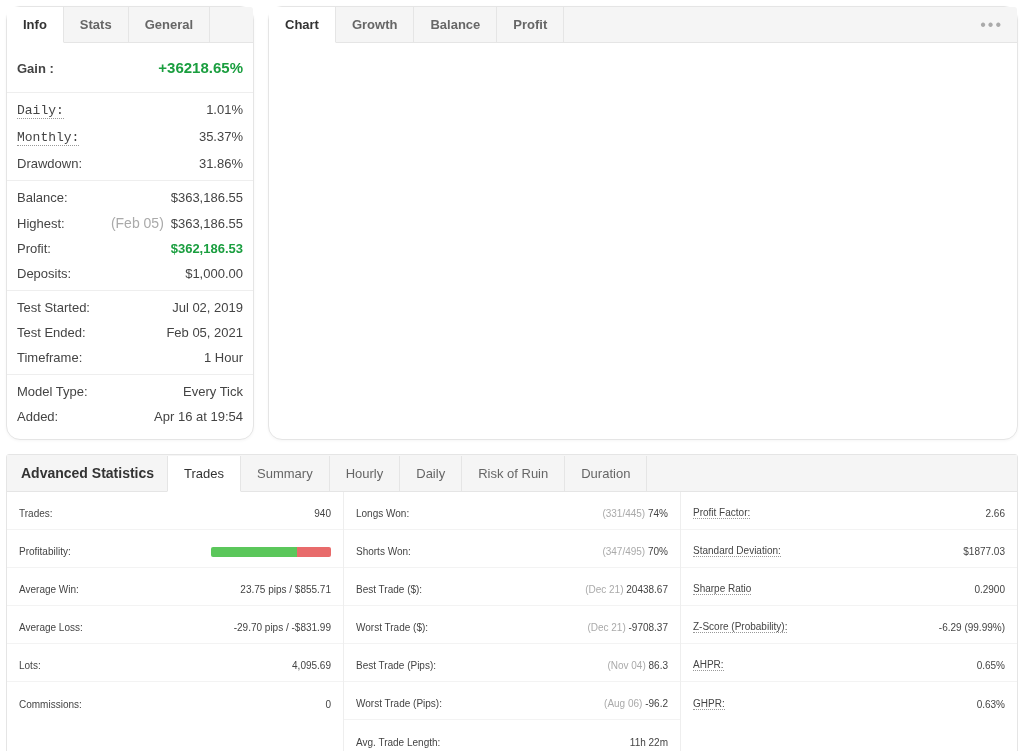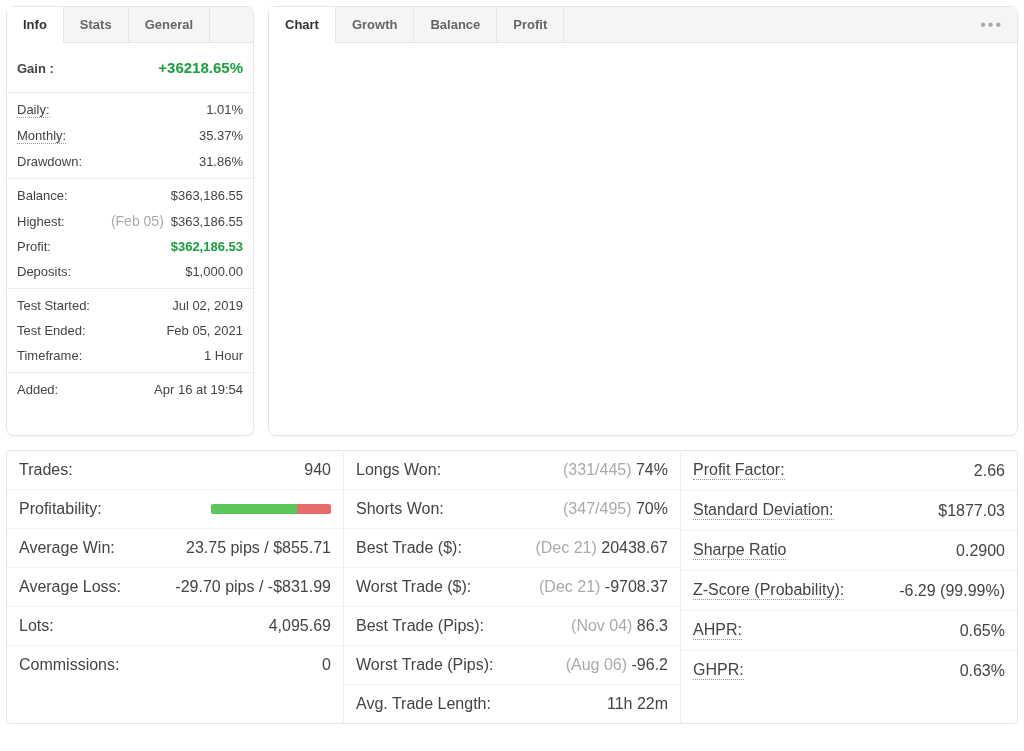--- a/index.html
+++ b/index.html
@@ -10,21 +10,21 @@
     background: #fff;
     padding: 6px;
   }
   .layout {
     display: flex;
     gap: 14px;
   }
   .panel {
     background: #fff;
     border: 1px solid #e5e5e5;
-    border-radius: 8px;
+    border-radius: 14px;
     box-shadow: 0 1px 3px rgba(0,0,0,0.04);
   }
   .left-panel { width: 248px; }
   .right-panel { flex: 1; min-height: 430px; }
   .tabs {
     display: flex;
     background: #f5f5f5;
     border-bottom: 1px solid #e5e5e5;
     border-radius: 3px 3px 0 0;
     align-items: center;
@@ -54,21 +54,21 @@
   .info-body { padding: 4px 10px 10px 10px; }
   .row {
     display: flex;
     justify-content: space-between;
     align-items: baseline;
     padding: 5px 0;
     font-size: 13px;
     gap: 28px;
   }
   .row .label { color: #444; }
-  .row .label.dotted { border-bottom: 1px dotted #999; }
+  .row .label.dotted { border-bottom: 1px dotted #999; font-family: Liberation Mono, monospace; }
   .row .val { color: #444; text-align: right; }
   .val.green { color: #1a9e3f; font-weight: 600; }
   .gain-row { padding-top: 12px; padding-bottom: 12px; }
   .gain-row .label { font-weight: 700; }
   .gain-row .val { font-size: 15px; }
   .divider {
     border-top: 1px solid #eee;
     margin: 4px -10px;
   }
   .sub-date { color: #aaa; font-size: 14px; margin-right: 3px; }
@@ -109,24 +109,24 @@
     display: flex;
   }
   .col3 {
     flex: 1;
     border-right: 1px solid #eee;
   }
   .col3:last-child { border-right: none; }
   .srow {
     display: flex;
     justify-content: space-between;
-    align-items: center;
+    align-items: flex-end;
     padding: 10px 12px;
     border-bottom: 1px solid #f3f3f3;
-    font-size: 16px;
+    font-size: 10px;
     min-height: 38px;
   }
   .srow:last-child { border-bottom: none; }
   .srow .label { color: #444; }
   .srow .label.dotted { border-bottom: 1px dotted #999; }
   .srow .val { color: #444; text-align: right; }
   .muted { color: #aaa; }
   .bar {
     display: flex;
     width: 120px;
@@ -198,40 +198,53 @@
             <span class="val">Feb 05, 2021</span>
           </div>
           <div class="row">
             <span class="label">Timeframe:</span>
             <span class="val">1 Hour</span>
           </div>
         </div>
       <div class="divider"></div>
       <div id="rows4">
           <div class="row">
+            <span class="label">Model Type:</span>
+            <span class="val">Every Tick</span>
+          </div>
+          <div class="row">
             <span class="label">Added:</span>
             <span class="val">Apr 16 at 19:54</span>
           </div>
         </div>
     </div>
   </div>
 
   <div class="panel right-panel">
     <div class="tabs">
       <div class="tab active">Chart</div>
       <div class="tab">Growth</div>
       <div class="tab">Balance</div>
       <div class="tab">Profit</div>
       <div class="tab-more">•••</div>
     </div>
     <div style="height:380px;"></div>
   </div>
 </div>
 
 <div class="adv-panel">
+  <div class="adv-header">
+    <div class="adv-title">Advanced Statistics</div>
+    <div class="adv-tab active">Trades</div>
+    <div class="adv-tab">Summary</div>
+    <div class="adv-tab">Hourly</div>
+    <div class="adv-tab">Daily</div>
+    <div class="adv-tab">Risk of Ruin</div>
+    <div class="adv-tab">Duration</div>
+  </div>
   <div class="adv-body">
     <div class="col3" id="col1">
         <div class="srow">
           <span class="label">Trades:</span>
           <span class="val">940</span>
         </div>
         <div class="srow">
           <span class="label">Profitability:</span>
           <div class="bar">
             <div class="g" style="width: 72%;"></div>

